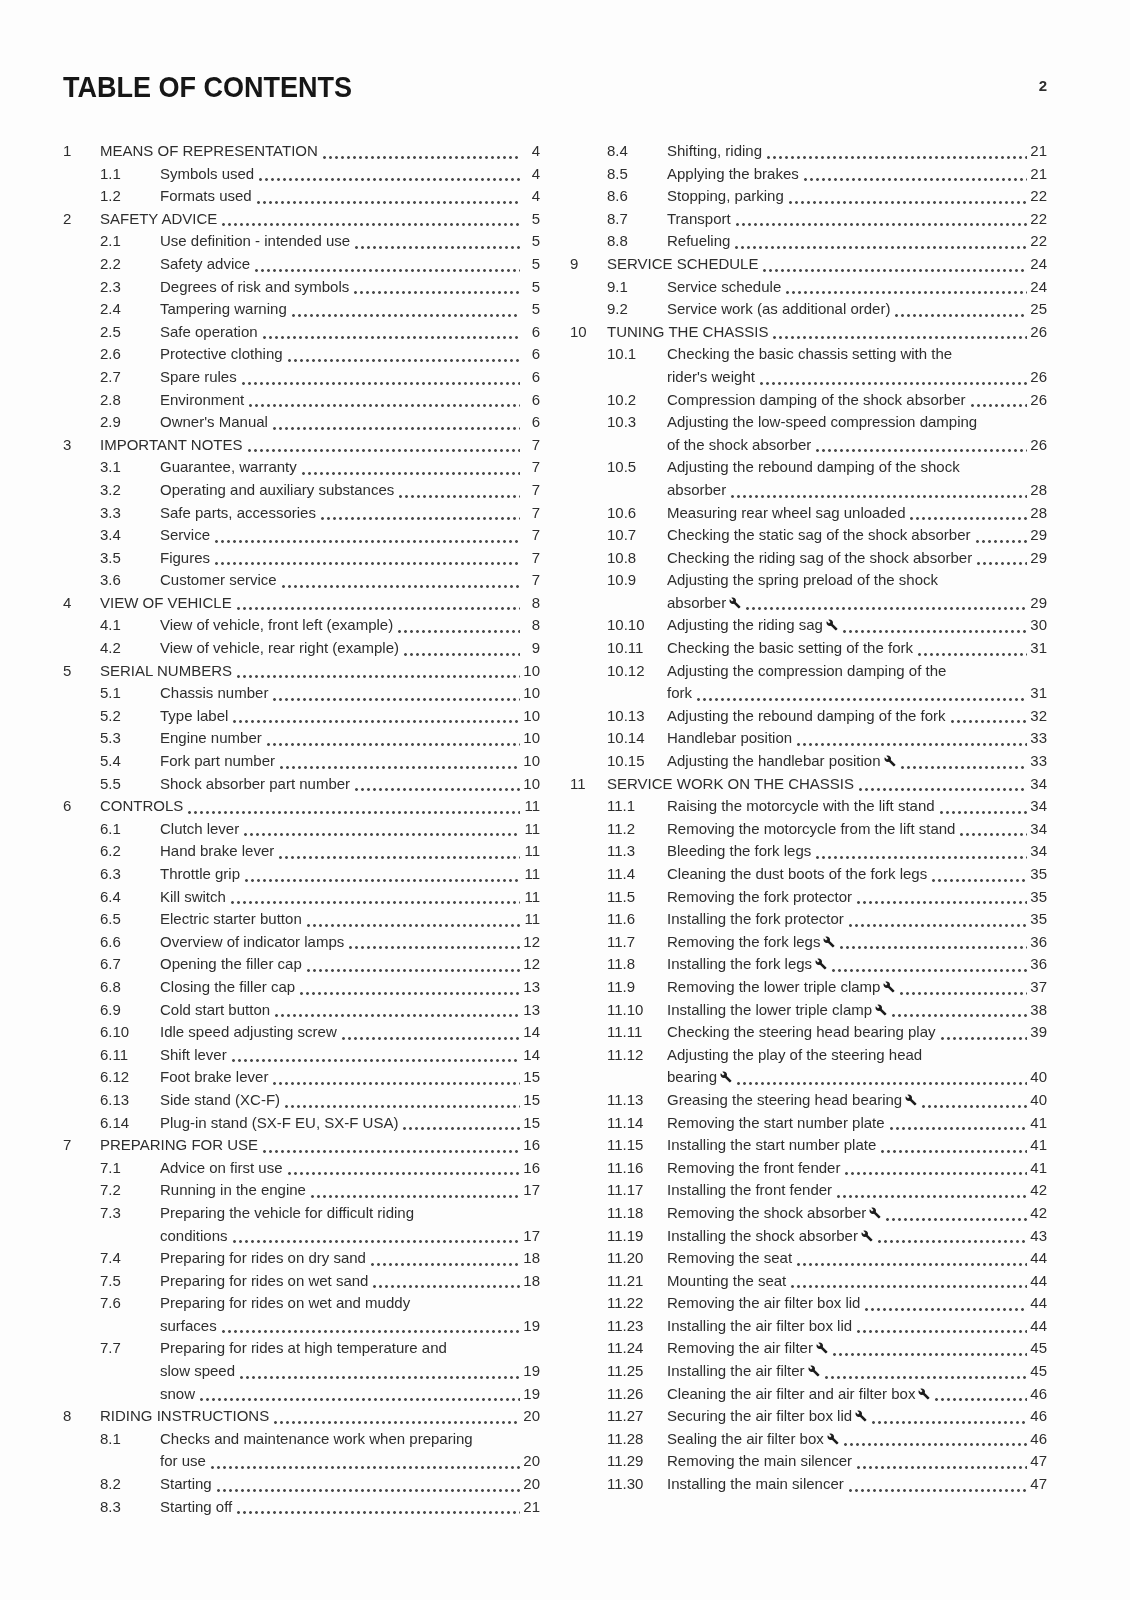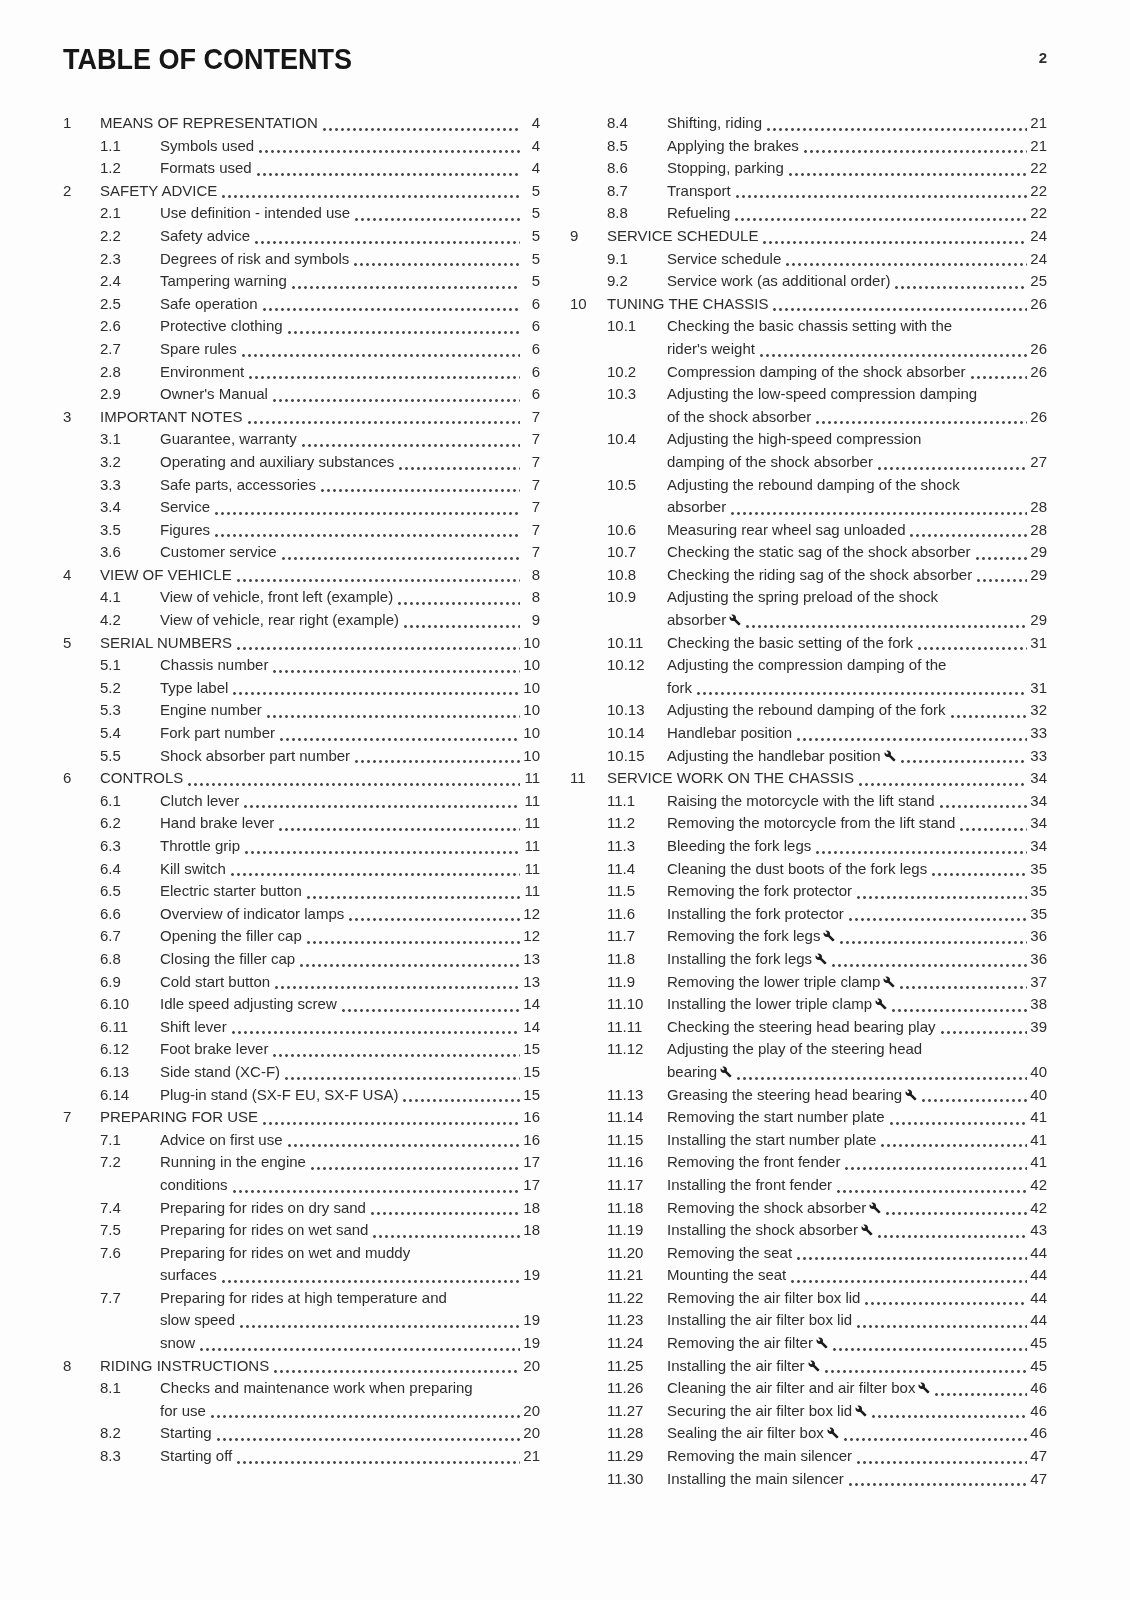--- a/index.html
+++ b/index.html
@@ -2,21 +2,21 @@
 <html><head>
 <meta charset="utf-8">
 <style>
   html, body { margin: 0; padding: 0; }
   body {
     width: 1130px; height: 1600px; overflow: hidden;
     background: #fdfdfd;
     font-family: "Liberation Sans", "DejaVu Sans", sans-serif;
     color: #2e2e2e;
   }
-  .page { padding: 42px 83px 0 63px; }
+  .page { padding: 42px 83px 0 63px; margin-top: 28px; }
 
   .page-header {
     display: flex; justify-content: space-between; align-items: flex-start;
     margin-bottom: 36px;
   }
   .doc-title {
     margin: 0;
     font-size: 30px; font-weight: 700; color: #161616;
     white-space: nowrap;
     transform: scaleX(0.9); transform-origin: left top;
@@ -432,20 +432,24 @@
         </div>
         <div class="entry lvl1">
           <div class="line">
             <span class="num">7.2</span>
             <span class="title-text">Running in the engine</span>
             <span class="leader"></span>
             <span class="pg">17</span>
           </div>
         </div>
         <div class="entry lvl1">
+          <div class="line">
+            <span class="num">7.3</span>
+            <span class="title-text">Preparing the vehicle for difficult riding</span>
+          </div>
           <div class="line cont">
             <span class="title-text">conditions</span>
             <span class="leader"></span>
             <span class="pg">17</span>
           </div>
         </div>
         <div class="entry lvl1">
           <div class="line">
             <span class="num">7.4</span>
             <span class="title-text">Preparing for rides on dry sand</span>
@@ -624,31 +628,20 @@
             <span class="title-text">Adjusting the low-speed compression damping</span>
           </div>
           <div class="line cont">
             <span class="title-text">of the shock absorber</span>
             <span class="leader"></span>
             <span class="pg">26</span>
           </div>
         </div>
         <div class="entry lvl1">
           <div class="line">
-            <span class="num">10.4</span>
-            <span class="title-text">Adjusting the high-speed compression</span>
-          </div>
-          <div class="line cont">
-            <span class="title-text">damping of the shock absorber</span>
-            <span class="leader"></span>
-            <span class="pg">27</span>
-          </div>
-        </div>
-        <div class="entry lvl1">
-          <div class="line">
             <span class="num">10.5</span>
             <span class="title-text">Adjusting the rebound damping of the shock</span>
           </div>
           <div class="line cont">
             <span class="title-text">absorber</span>
             <span class="leader"></span>
             <span class="pg">28</span>
           </div>
         </div>
         <div class="entry lvl1">
@@ -679,20 +672,30 @@
           <div class="line">
             <span class="num">10.9</span>
             <span class="title-text">Adjusting the spring preload of the shock</span>
           </div>
           <div class="line cont">
             <span class="title-text">absorber<span class="wrench"><svg viewBox="0 0 24 24" aria-hidden="true">
                   <path fill="currentColor" d="M22.7 19l-9.1-9.1c.9-2.3.4-5-1.5-6.9-2-2-5-2.4-7.4-1.3L9 6 6 9 1.6 4.6C.4 7 .9 10 2.9 12c1.9 1.9 4.6 2.4 6.9 1.5l9.1 9.1c.4.4 1 .4 1.4 0l2.3-2.3c.5-.4.5-1.1.1-1.3z"></path>
                 </svg></span></span>
             <span class="leader"></span>
             <span class="pg">29</span>
+          </div>
+        </div>
+        <div class="entry lvl1">
+          <div class="line">
+            <span class="num">10.10</span>
+            <span class="title-text">Adjusting the riding sag<span class="wrench"><svg viewBox="0 0 24 24" aria-hidden="true">
+                  <path fill="currentColor" d="M22.7 19l-9.1-9.1c.9-2.3.4-5-1.5-6.9-2-2-5-2.4-7.4-1.3L9 6 6 9 1.6 4.6C.4 7 .9 10 2.9 12c1.9 1.9 4.6 2.4 6.9 1.5l9.1 9.1c.4.4 1 .4 1.4 0l2.3-2.3c.5-.4.5-1.1.1-1.3z"></path>
+                </svg></span></span>
+            <span class="leader"></span>
+            <span class="pg">30</span>
           </div>
         </div>
         <div class="entry lvl1">
           <div class="line">
             <span class="num">10.11</span>
             <span class="title-text">Checking the basic setting of the fork</span>
             <span class="leader"></span>
             <span class="pg">31</span>
           </div>
         </div>

